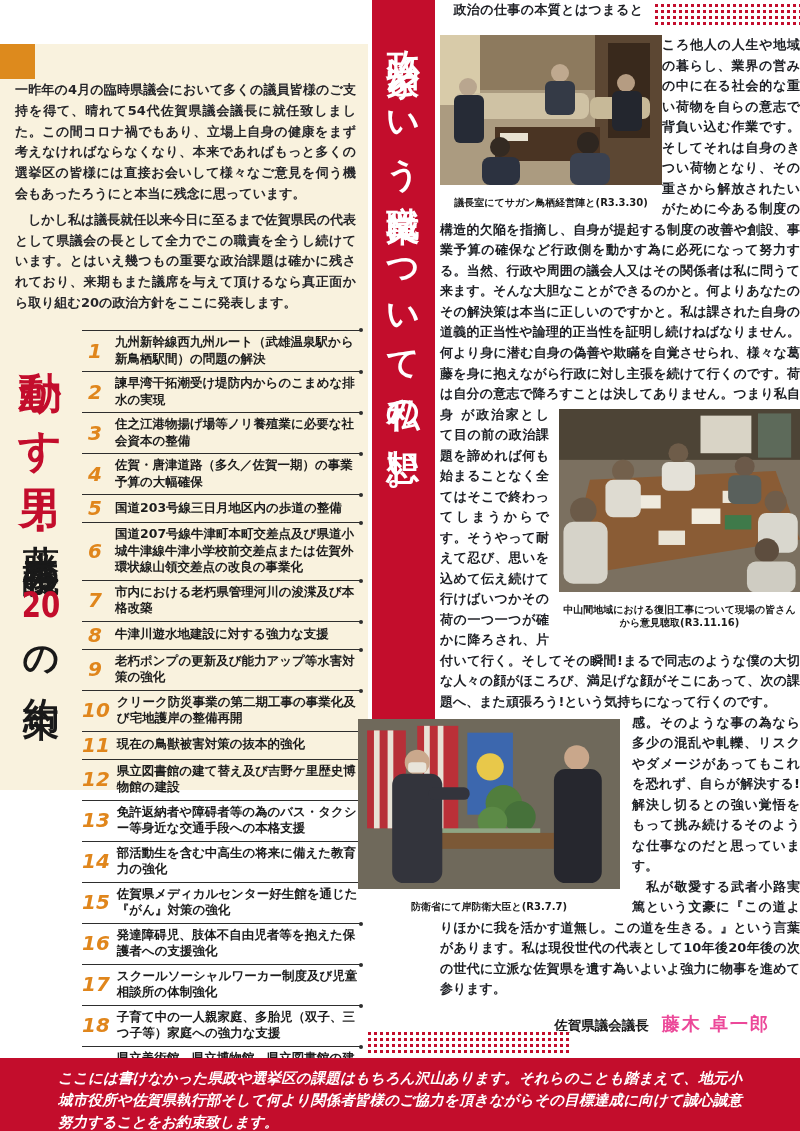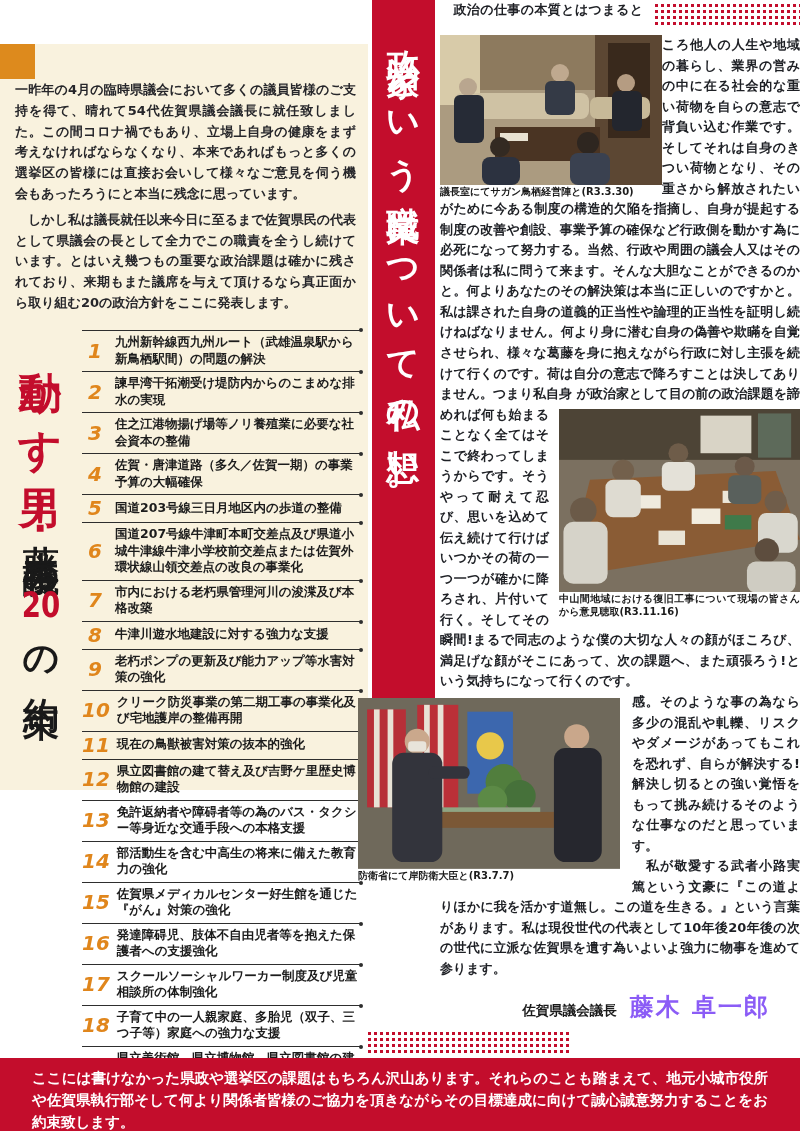--- a/index.html
+++ b/index.html
@@ -41,27 +41,27 @@
   .dots { background-image:
       repeating-linear-gradient(0deg, transparent 0 3.5px, #fff 3.5px 6px),
       repeating-linear-gradient(90deg, #c30d2c 0 3.5px, transparent 3.5px 6px); }
   .dots-top { float:right; width:145px; height:22px; margin:3px 0 10px 12px; }
   .dots-bottom { position:absolute; left:368px; top:1031px; width:204px; height:22px; }
   figure.ph { margin:0; }
   .ph svg { display:block; width:100%; height:auto; }
   .ph1 { float:left; width:222px; margin:3px 10px 2px 0; }
   .ph2 { float:right; display:block; width:241px; margin:4px 0 4px 10px; }
   .ph3 { float:left; display:block; width:262px; margin:6px 12px 2px -82px; }
-  .cap, figcaption.cap { display:block; font-size:10px; font-weight:bold; line-height:1.3; margin-top:0; color:#1c1c1c; }
+  .cap, figcaption.cap { display:block; font-size:10px; font-weight:bold; text-align:center; line-height:1.3; margin-top:11px; color:#1c1c1c; }
   .sig-row { clear:both; display:flex; justify-content:flex-end; align-items:baseline; gap:13px; padding:12px 30px 0 0; }
   .sig-role { font-size:13.5px; font-weight:bold; color:#1a1a1a; }
-  .sig-name { font-size:24px; font-weight:bold; letter-spacing:2px; color:#8b5cf6; }
-
-  
-  .footer { position:absolute; left:0; top:1058px; width:800px; height:73px; background:#c30d2c; padding:9px 32px 0; }
+  .sig-name { font-size:18px; font-weight:bold; letter-spacing:2px; color:#ec4899; }
+
+  
+  .footer { position:absolute; left:0; top:1058px; width:800px; height:73px; background:#c30d2c; padding:9px 58px 0;font-style:italic; }
   .footer p { margin:0; color:#ffffff; font-size:14.5px; font-weight:bold; line-height:1.52; text-align:justify; }
 </style>
 </head>
 <body>
 
 <div class="page">
 
   <div class="left-col">
     <div class="corner-block"></div>
     <div class="intro">

